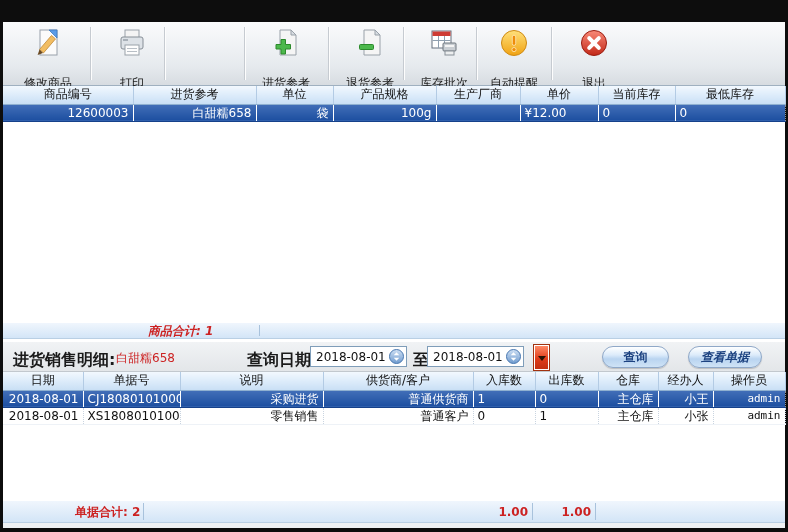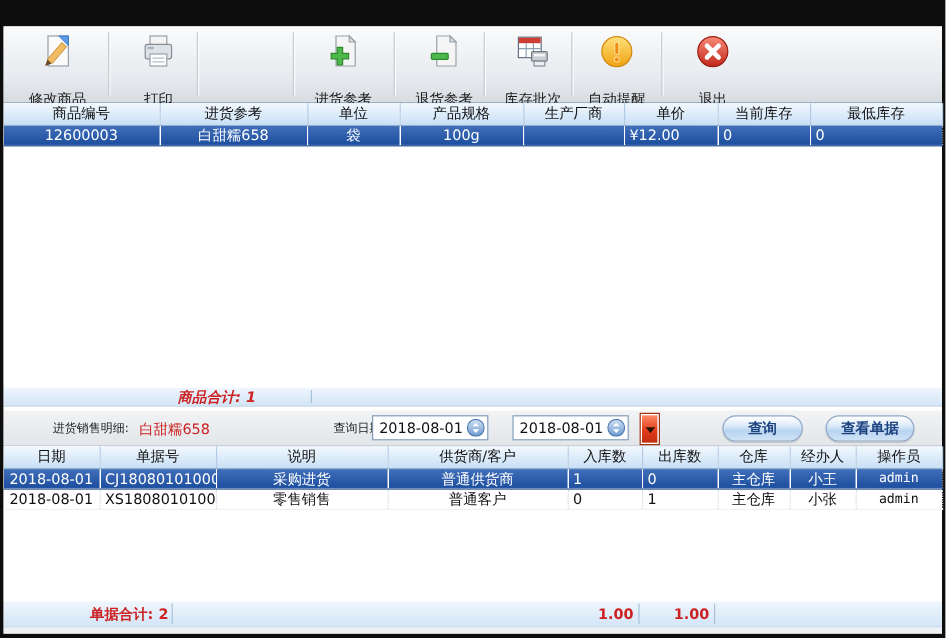--- a/index.html
+++ b/index.html
@@ -35,21 +35,21 @@
   
   .grid { border-collapse:collapse; table-layout:fixed; width:782px; font-size:12px; }
   .grid th { height:18px; font-weight:normal; text-align:center; color:#111; overflow:hidden; white-space:nowrap;
              background:linear-gradient(180deg,#f2f8fe,#ddecfa 50%,#c9dff5);
              border-right:1px solid #b3cbe4; border-bottom:1px solid #8fb0d0; padding:0 2px; }
   .grid td { height:16px; line-height:16px; overflow:hidden; white-space:nowrap; padding:0 4px;
              border-right:1px dotted #c9d4e0; border-bottom:1px solid #eef2f7; color:#111; }
   .grid tr.sel td { background:linear-gradient(180deg,#426fb8,#1d4fa0); color:#ffffff;
                     border-right:1px dotted rgba(255,255,255,.55); border-bottom:1px solid #16418a; }
   .c-r { text-align:left; }
-  .c-l { text-align:center;margin-left:15px; }
+  .c-l { text-align:right;margin-left:15px; }
   .op-cell { font-family:"DejaVu Sans Mono","Liberation Mono",monospace; font-size:11px; }
 
   .product-section { position:absolute; left:0; top:64px; width:782px; height:236px; background:#ffffff; }
   .detail-section  { position:absolute; left:0; top:350px; width:782px; height:128px; background:#ffffff; }
 
   
   .sumbar { position:absolute; left:0; width:782px;
             background:linear-gradient(180deg,#f0f6fd,#d3e5f7); border-top:1px solid #ffffff;
             border-bottom:1px solid #b9cfe4; color:#cc2222; font-size:12px; font-weight:bold; }
   .sumbar .vsep { position:absolute; top:2px; bottom:2px; width:0; border-left:1px solid #a8c2dc; }
@@ -57,38 +57,38 @@
   .detail-sumbar  { top:478px; height:23px; line-height:22px; }
   .sum-label { position:absolute; }
   .sum-num { position:absolute; text-align:right; }
   .bottom-strip { position:absolute; left:0; top:501px; width:782px; height:5px; background:#eef1f4; }
   .gap-strip { position:absolute; left:0; top:317px; width:782px; height:2px; background:#ffffff; }
 
   
   .query-panel { position:absolute; left:0; top:319px; width:782px; height:31px;
                  background:linear-gradient(180deg,#f1f3f5,#e3e6e9);
                  border-top:1px solid #ffffff; border-bottom:1px solid #c2c8ce; }
-  .qp-label { position:absolute; top:8px; font-size:10px; font-weight:normal; color:#1a1a1a;margin-left:31px; }
+  .qp-label { position:absolute; top:8px; font-size:16px; font-weight:bold; color:#1a1a1a; }
   .qp-red { position:absolute; top:8px; font-size:12px; color:#cc2222; }
   .datefield { position:absolute; top:4px; width:97px; height:21px; background:#ffffff;
                border:1px solid #7f9db9; font-size:12px; color:#111; cursor:text; }
   .datefield .dval { position:absolute; left:5px; top:2px; line-height:16px; }
   .spinner { position:absolute; right:2px; top:2px; width:15px; height:15px; cursor:pointer; }
   .reddrop { position:absolute; left:531px; top:3px; width:15px; height:25px; cursor:pointer;
              background:linear-gradient(180deg,#ff8a66,#e03c1a 55%,#c22f10);
              border:1px solid #ffffff; outline:1px solid #a23310; }
   .reddrop .arrow { position:absolute; left:3px; top:10px; width:0; height:0;
                     border-left:4.5px solid transparent; border-right:4.5px solid transparent;
                     border-top:5px solid #2a1406; }
   .pillbtn { position:absolute; top:4px; height:22px; border-radius:11px; cursor:pointer;
              background:linear-gradient(180deg,#ffffff,#dcebfa 40%,#b9d4f0 60%,#cfe3f6);
              border:1px solid #8fa8c8; box-shadow:0 1px 1px rgba(0,0,0,.18);
              font-size:12px; font-weight:bold; color:#1c4280; text-align:center; line-height:20px; }
   .btn-query { left:599px; width:67px; }
-  .btn-viewdoc { left:685px; width:74px; }
+  .btn-viewdoc { left:685px; width:74px;font-style:italic; }
 </style>
 </head>
 <body>
 
 <div class="window">
 
 
   <div class="content">
 
     <div class="toolbar">

